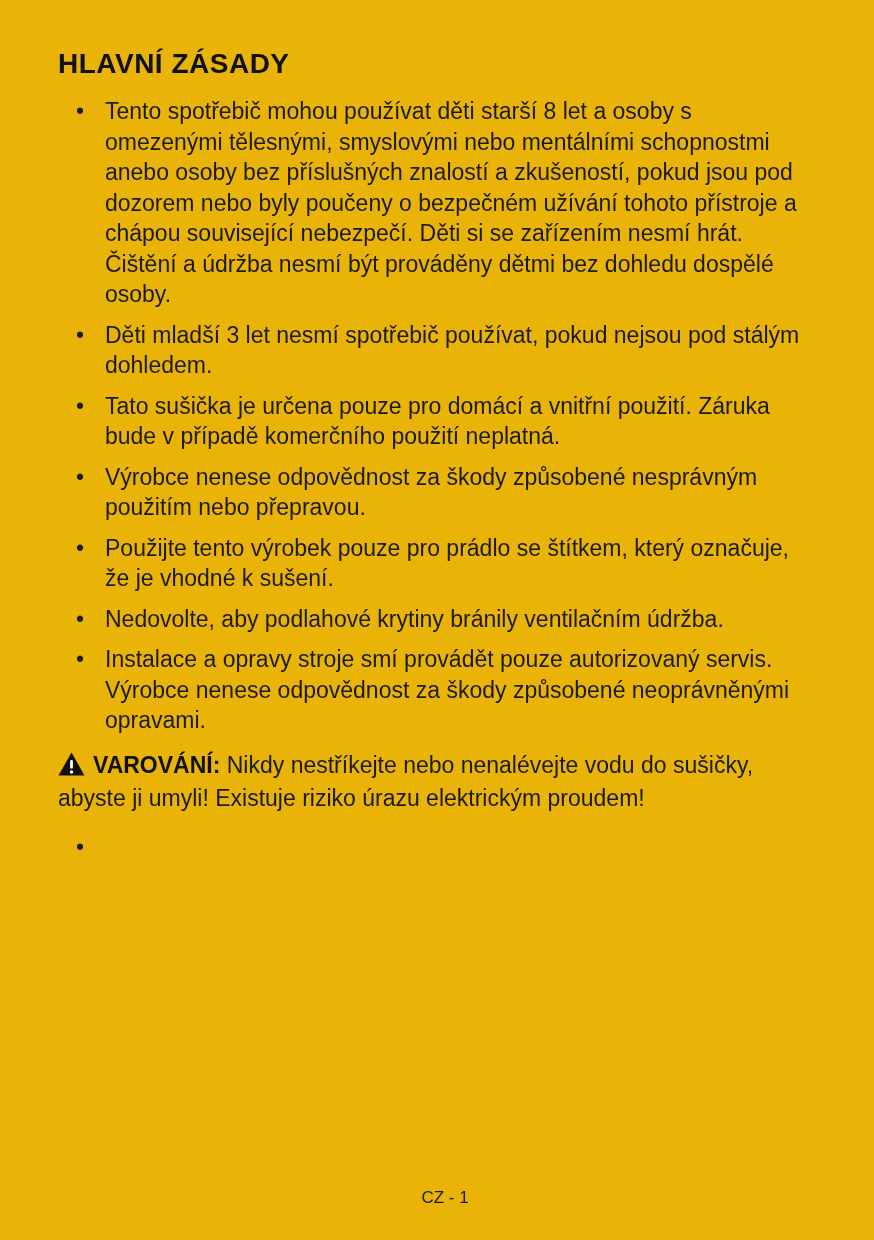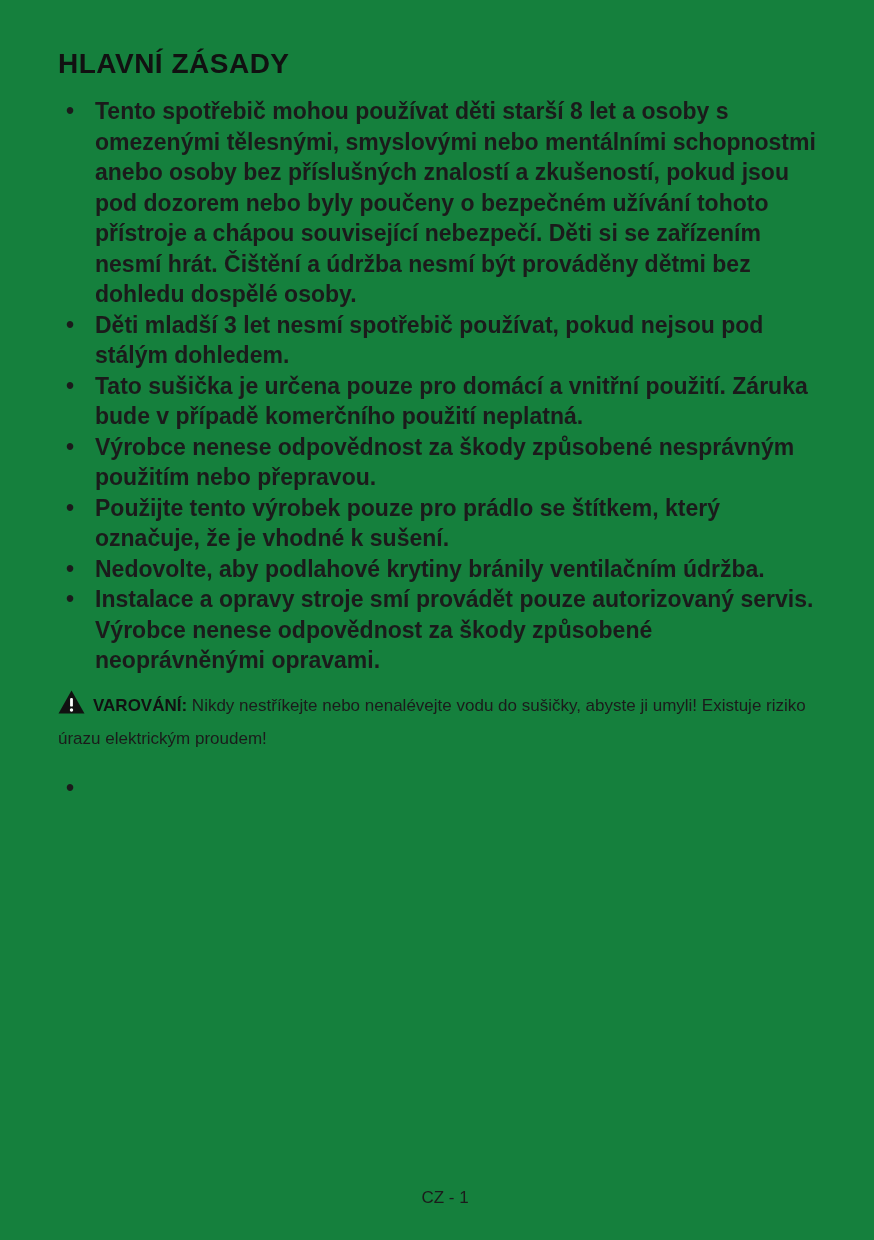--- a/index.html
+++ b/index.html
@@ -4,21 +4,21 @@
 <style>
   html, body {
     margin: 0;
     padding: 0;
     background: #ffffff;
   }
   .page {
     position: relative;
     width: 874px;
     height: 1240px;
-    background: #15803d;
+    background: #eab308;
     color: #1b1b1b;
     font-family: "Liberation Sans", sans-serif;
     box-sizing: border-box;
     padding: 48px 58px 0 58px;
     overflow: hidden;
   }
   .page-title {
     font-size: 28px;
     font-weight: bold;
     color: #111;
@@ -28,36 +28,35 @@
   ul.bullets {
     list-style: none;
     margin: 0;
     padding: 0;
     font-size: 23px;
     line-height: 30.5px;
   }
   ul.bullets li {
     position: relative;
     padding-left: 37px;
-    margin: 0;
-    font-weight: bold;
+    margin: 10px;
   }
   ul.bullets li .dot {
     position: absolute;
     left: 8px;
     top: 0;
   }
   ul.bullets li .dot::before {
     content: "\2022";
     font-size: 23px;
     color: #1b1b1b;
   }
   .warning {
     margin: 14px 0 18px 0;
-    font-size: 17px;
+    font-size: 23px;
     line-height: 30.5px;
   }
   .warning .warn-icon {
     display: inline-block;
     vertical-align: -3px;
     margin-right: 8px;
   }
   .warning .warn-label {
     font-weight: bold;
     color: #111;

